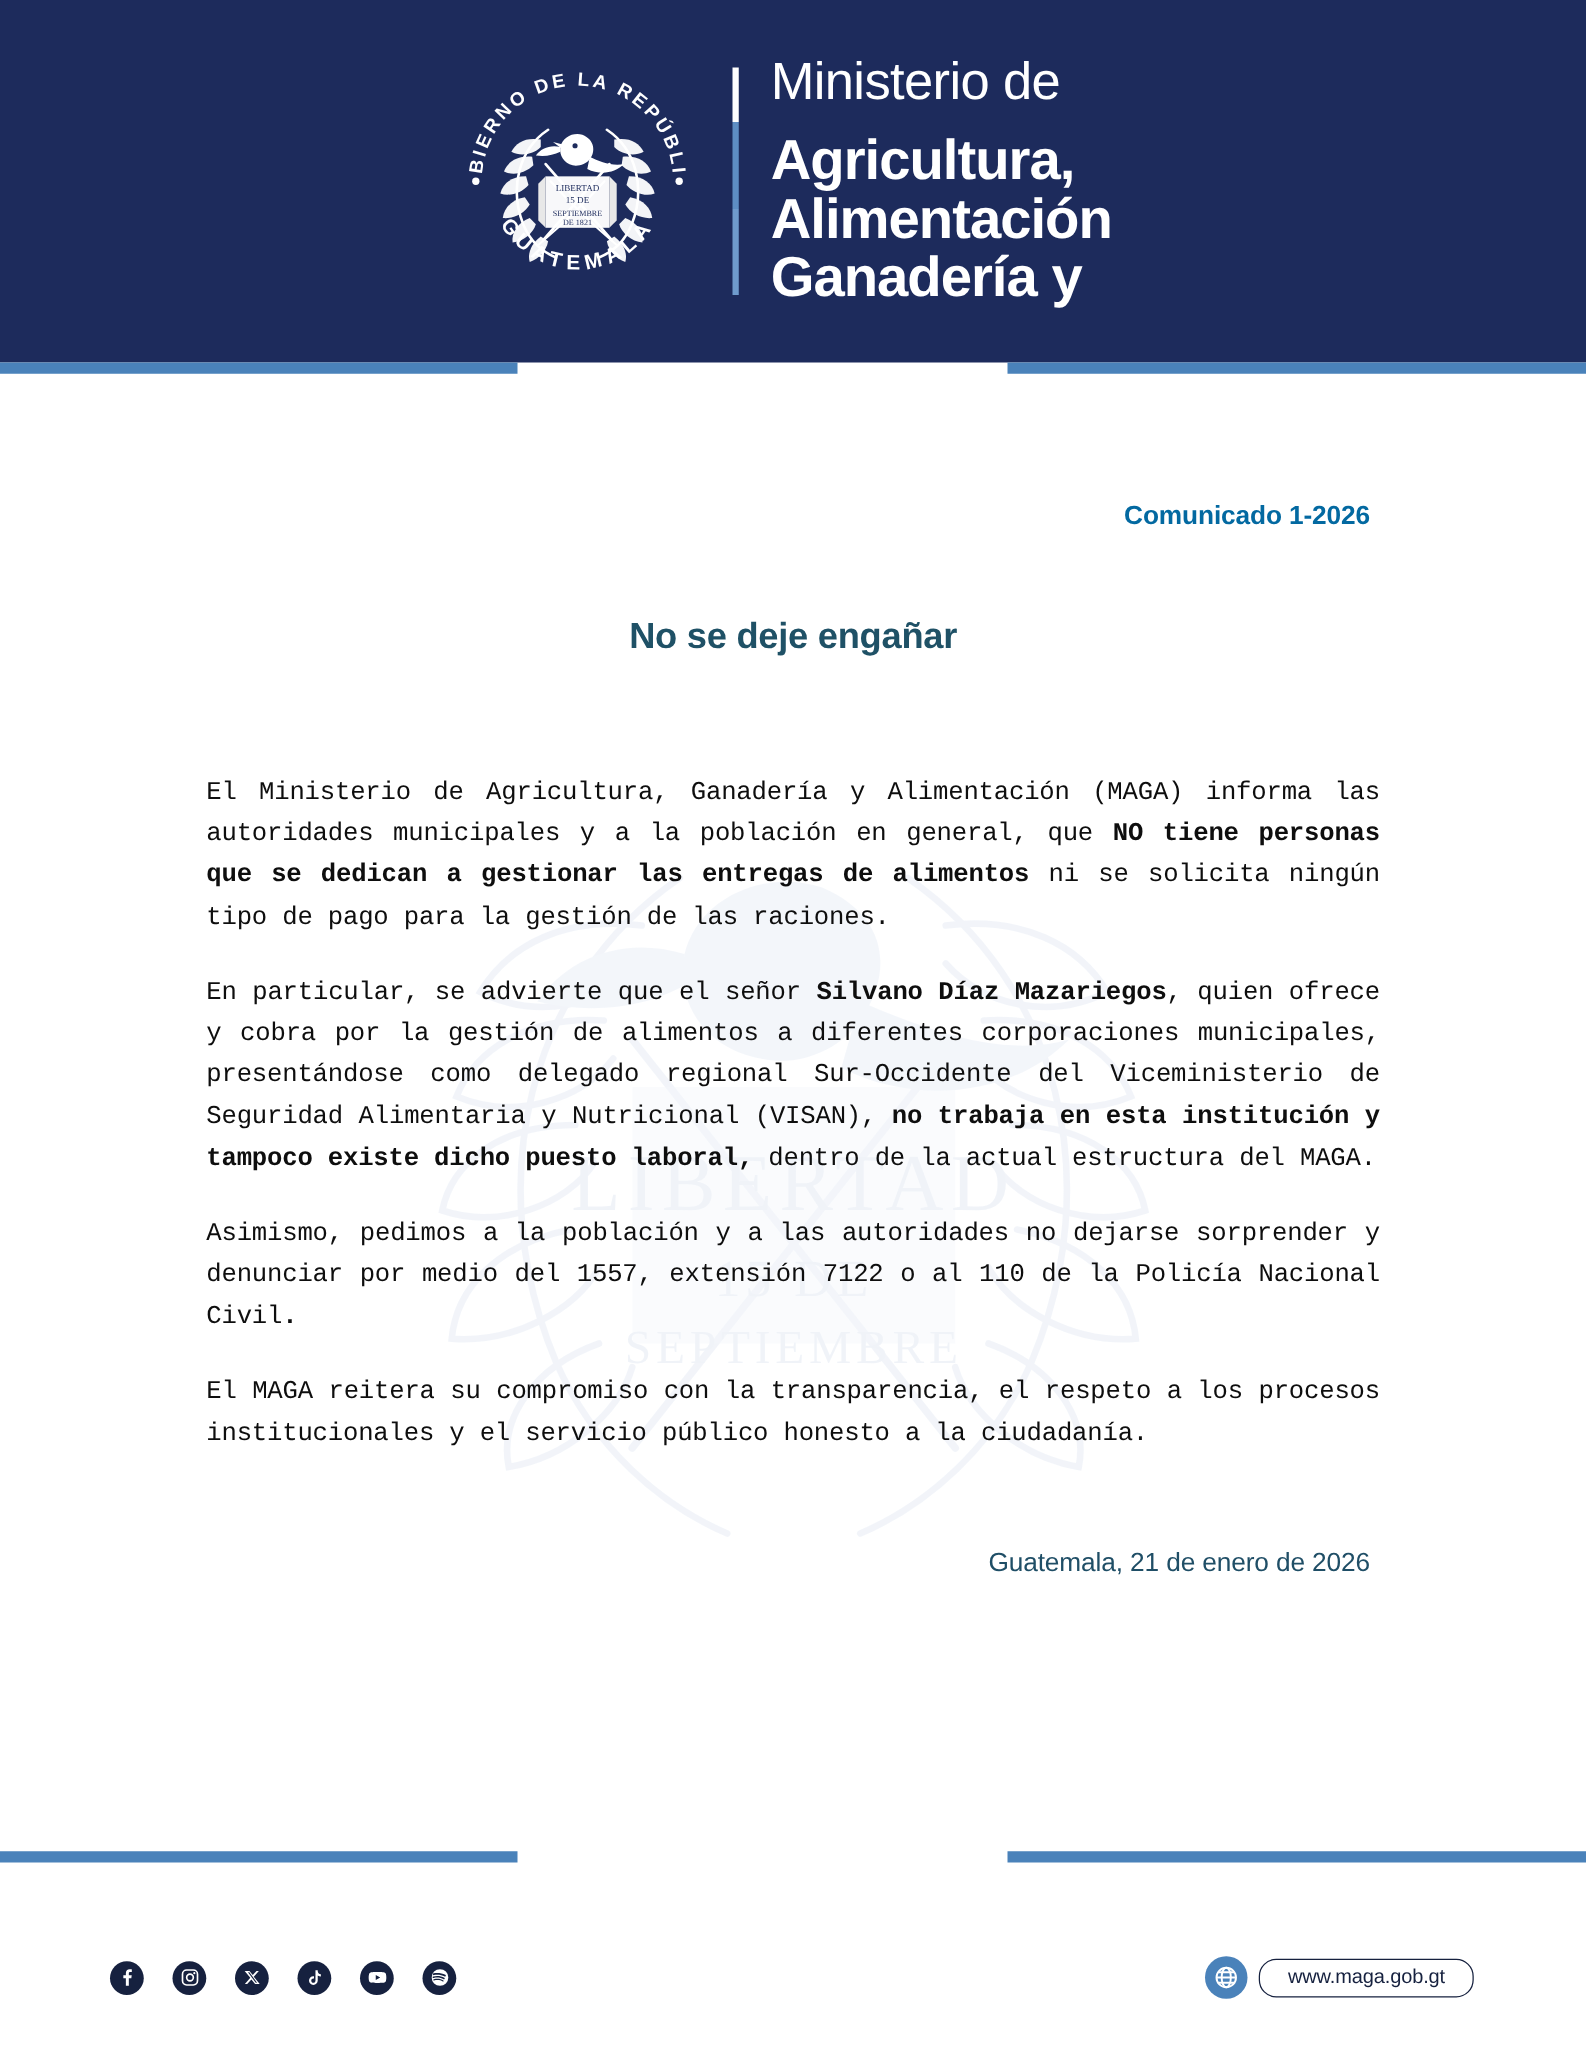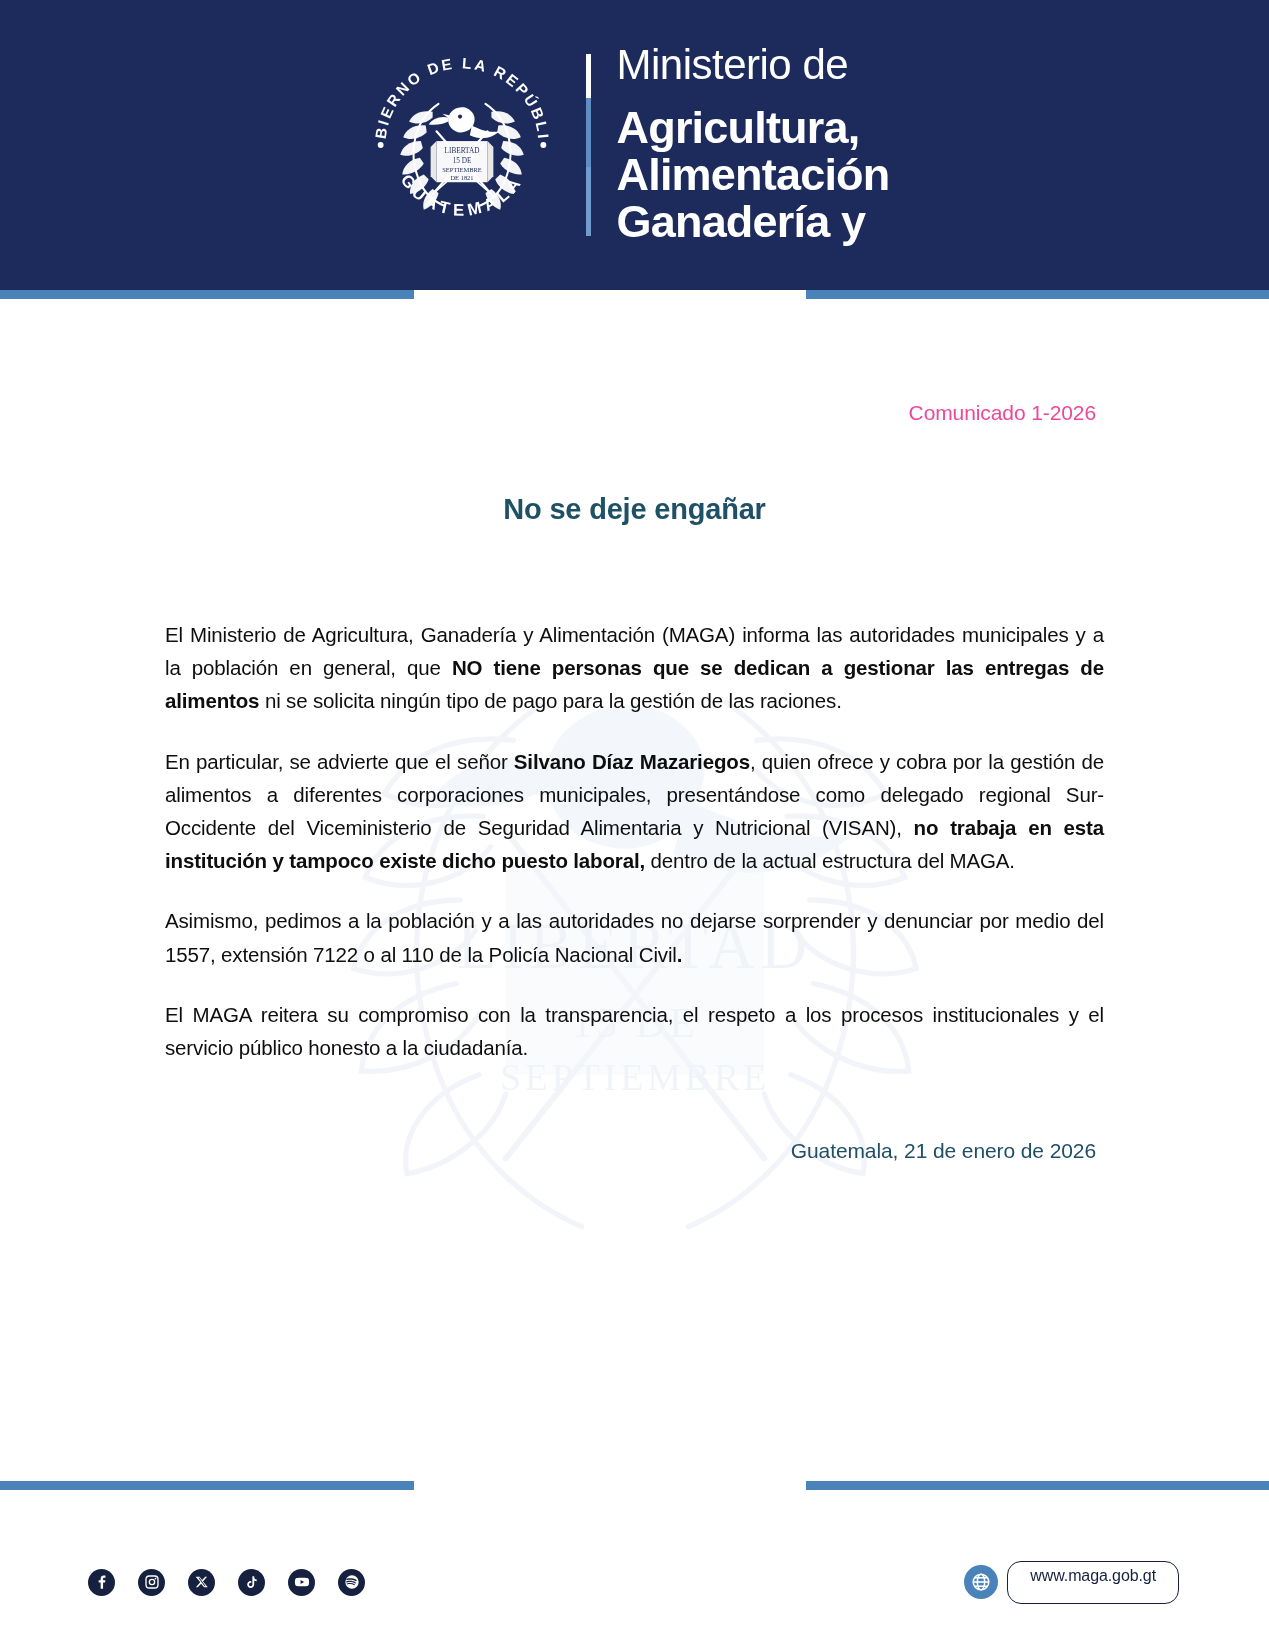--- a/index.html
+++ b/index.html
@@ -102,23 +102,23 @@
 
   
   .content {
     position: relative;
     z-index: 2;
     padding: 0 165px 0 165px;
   }
 
   .comunicado {
     text-align: right;
-    color: #ec4899;
+    color: #0369a1;
     font-size: 21px;
-    font-weight: 400;
+    font-weight: 700;
     margin-top: 95px;
     padding-right: 8px;
     letter-spacing: -0.1px;
   }
 
   .titles {
     text-align: center;
     margin-top: 68px;
     color: #1f5166;
   }
@@ -131,21 +131,21 @@
   .title-2 {
     font-size: 33px;
     font-weight: 700;
     margin-top: 11px;
     letter-spacing: -0.4px;
     white-space: nowrap;
     margin-left: -16px;
     margin-right: -16px;
   }
 
-  .paragraphs { margin-top: 92px; }
+  .paragraphs { margin-top: 92px; font-family: Liberation Mono, monospace; }
 
   .para {
     font-size: 20.5px;
     line-height: 1.62;
     color: #0e0e0e;
     text-align: justify;
     margin-bottom: 27px;
     letter-spacing: -0.15px;
   }
   .para:last-child { margin-bottom: 0; }
@@ -223,21 +223,21 @@
     border-radius: 50%;
     background: #4a82ba;
     display: flex;
     align-items: center;
     justify-content: center;
     flex: 0 0 auto;
   }
   .url-pill {
     border: 1.5px solid #16213f;
     border-radius: 14px;
-    padding: 5px 22px 18px 22px;
+    padding: 5px 22px 6px 22px;
     font-size: 16px;
     color: #16213f;
     letter-spacing: -0.1px;
     white-space: nowrap;
   }
 </style>
 </head>
 <body>
 
 <div class="page">

